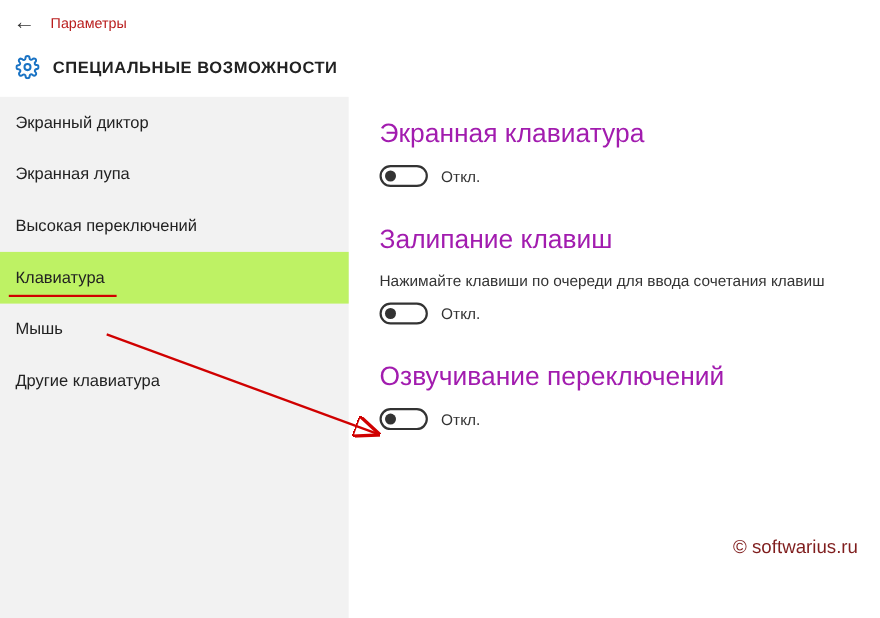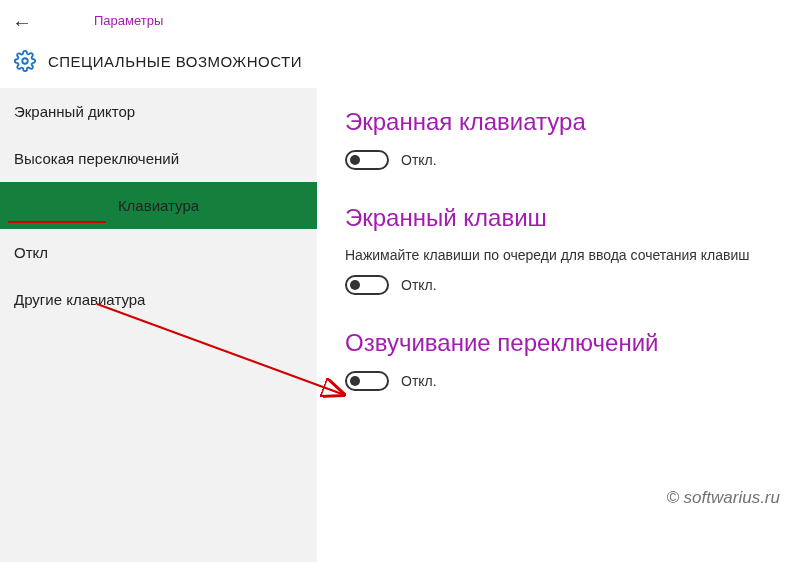--- a/index.html
+++ b/index.html
@@ -18,36 +18,35 @@
       gap: 14px;
     }
     .back-arrow {
       font-size: 20px;
       color: #333;
       cursor: pointer;
       line-height: 1;
     }
     .app-title {
       font-size: 13px;
-      color: #a21caf;
-      margin-left: 48px;
+      color: #b91c1c;
     }
     .category-row {
       display: flex;
       align-items: center;
       padding: 14px 14px 16px 14px;
       gap: 12px;
     }
     .gear-icon {
       color: #1a73c4;
     }
     .gear-icon svg { display: block; }
     .category-title {
       font-size: 15px;
-      font-weight: 400;
+      font-weight: 700;
       letter-spacing: 0.5px;
       color: #222;
     }
     .content {
       display: flex;
       height: calc(562px - 77px);
     }
     .sidebar {
       width: 317px;
       background: #f2f2f2;
@@ -55,22 +54,21 @@
       flex-direction: column;
     }
     .sidebar-item {
       padding: 15px 14px;
       font-size: 15px;
       color: #222;
       cursor: pointer;
       position: relative;
     }
     .sidebar-item.selected {
-      background: #15803d;
-      text-align: center;
+      background: #bef264;
     }
     .underline-annotation {
       position: absolute;
       left: 8px;
       bottom: 6px;
       width: 98px;
       height: 2px;
       background: #d00000;
     }
     .main {
@@ -117,22 +115,21 @@
     }
     .toggle-state {
       font-size: 14px;
       color: #333;
     }
     .watermark {
       position: absolute;
       right: 20px;
       bottom: 54px;
       font-size: 17px;
-      color: #737373;
-      font-style: italic;
+      color: #7f1d1d;
     }
     .arrow-annotation {
       position: absolute;
       left: 92px;
       top: 294px;
       pointer-events: none;
     }
   </style>
 </head>
 <body>
@@ -151,44 +148,47 @@
   </span>
   <span class="category-title">СПЕЦИАЛЬНЫЕ ВОЗМОЖНОСТИ</span>
 </div>
 
 <div class="content">
   <div class="sidebar">
     <div class="sidebar-item">
       <span>Экранный диктор</span>
     </div>
     <div class="sidebar-item">
+      <span>Экранная лупа</span>
+    </div>
+    <div class="sidebar-item">
       <span>Высокая переключений</span>
     </div>
     <div class="sidebar-item selected">
       <span>Клавиатура</span>
       <div class="underline-annotation"></div>
     </div>
     <div class="sidebar-item">
-      <span>Откл</span>
+      <span>Мышь</span>
     </div>
     <div class="sidebar-item">
       <span>Другие клавиатура</span>
     </div>
   </div>
 
   <div class="main">
     <div class="section-title">Экранная клавиатура</div>
     <div class="toggle-row">
       <div class="toggle">
           <div class="toggle-knob"></div>
         </div>
       <span class="toggle-state">Откл.</span>
     </div>
 
-    <div class="section-title">Экранный клавиш</div>
+    <div class="section-title">Залипание клавиш</div>
     <div class="setting-label">Нажимайте клавиши по очереди для ввода сочетания клавиш</div>
     <div class="toggle-row">
       <div class="toggle">
           <div class="toggle-knob"></div>
         </div>
       <span class="toggle-state">Откл.</span>
     </div>
 
     <div class="section-title">Озвучивание переключений</div>
     <div class="toggle-row">

